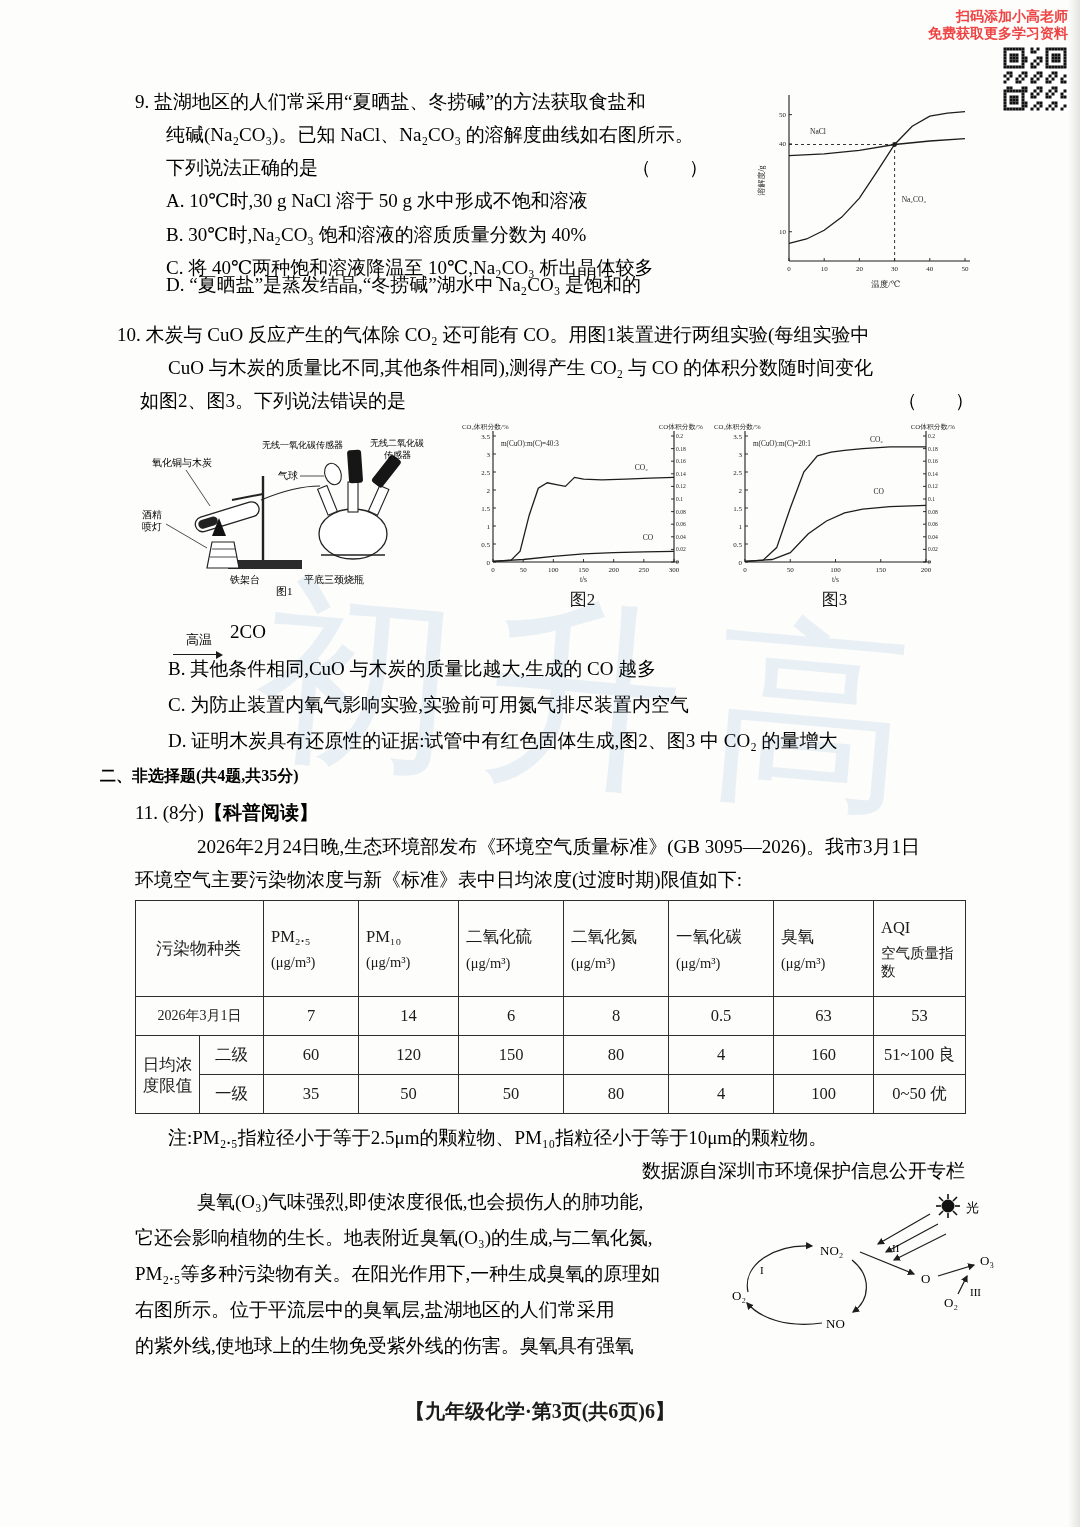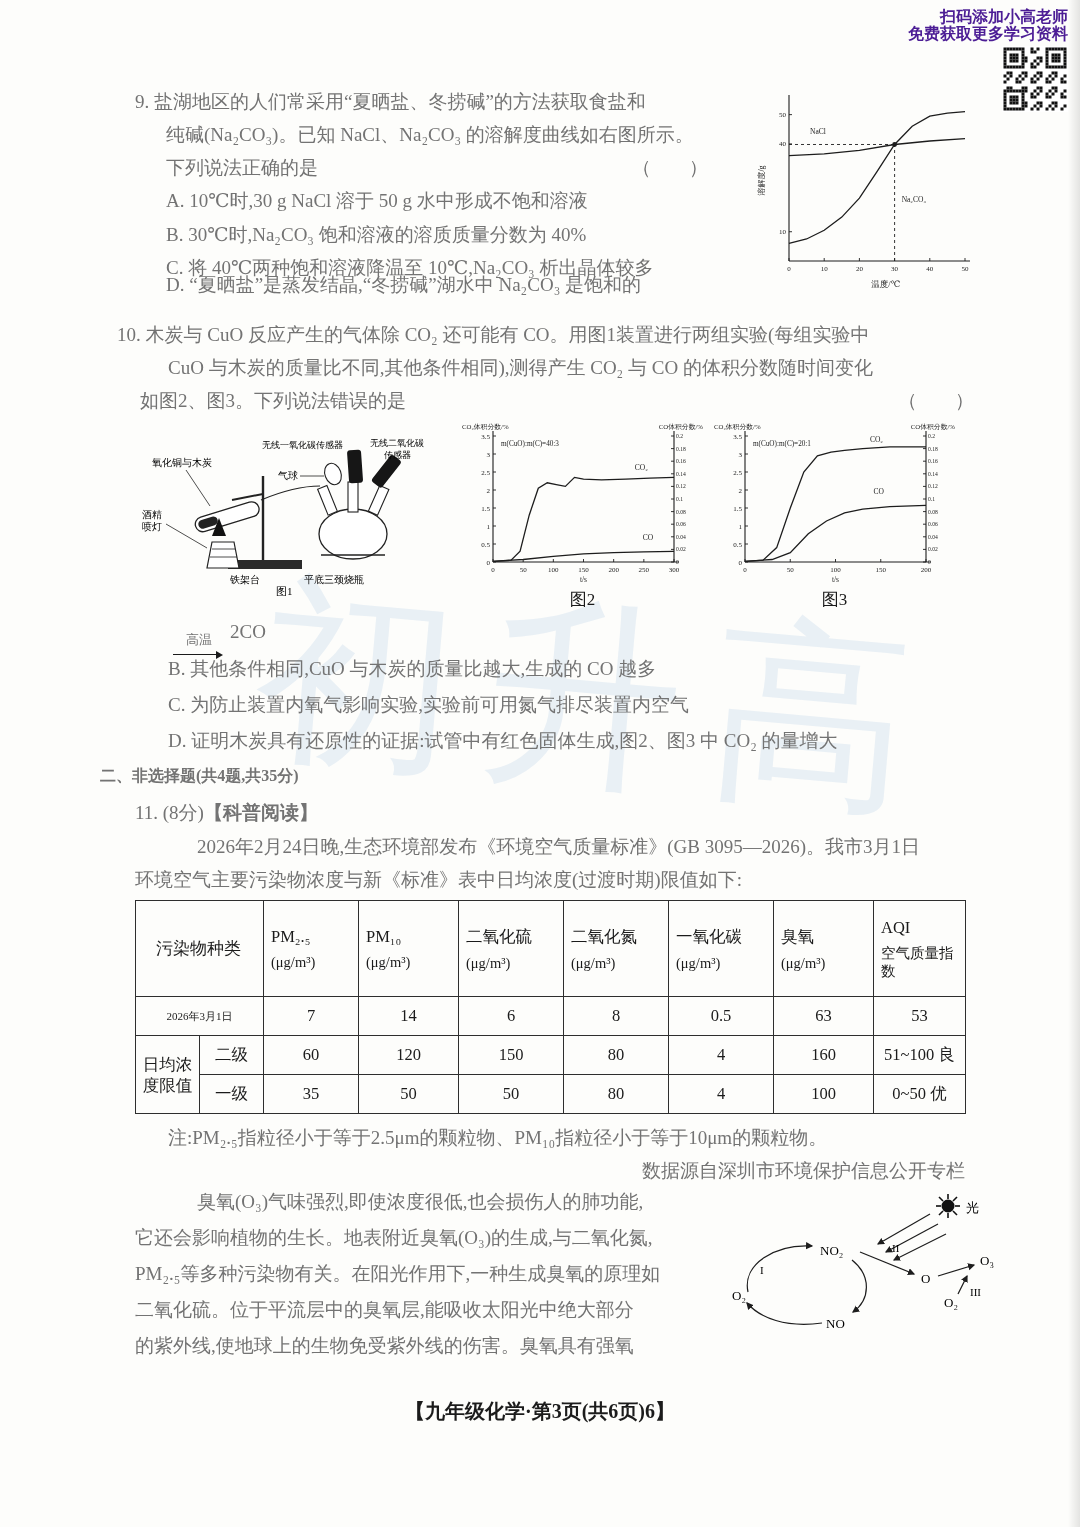--- a/index.html
+++ b/index.html
@@ -1,42 +1,42 @@
 <!DOCTYPE html>
 <html><head>
 <meta charset="utf-8">
 <style>
   html,body{margin:0;padding:0;background:#cfcecb;}
   .page{position:relative;width:1080px;height:1527px;margin:0 auto;background:#fdfdfb;overflow:hidden;
         font-family:"Liberation Serif","DejaVu Serif",serif;color:#1b1b1b;}
   .page::after{content:"";position:absolute;right:0;top:0;bottom:0;width:12px;pointer-events:none;
         background:linear-gradient(to right,rgba(0,0,0,0),rgba(0,0,0,0.10));}
-  .t{position:absolute;white-space:nowrap;font-size:19px;line-height:28px;color:#737373;}
+  .t{position:absolute;white-space:nowrap;font-size:19px;line-height:28px;color:#000000;}
   .bold{font-weight:bold;}
   .watermark{position:absolute;left:255px;top:565px;font-size:200px;letter-spacing:28px;
         color:rgba(110,160,215,0.14);transform:rotate(5deg);white-space:nowrap;pointer-events:none;
         font-family:"Liberation Serif",serif;}
-  .promo{position:absolute;top:8px;right:12px;text-align:right;color:#4c1d95;font-weight:bold;
-        font-size:16px;line-height:17px;font-family:"Liberation Sans","DejaVu Sans",sans-serif;}
+  .promo{position:absolute;top:8px;right:12px;text-align:right;color:#ef4444;font-weight:bold;
+        font-size:14px;line-height:17px;font-family:"Liberation Sans","DejaVu Sans",sans-serif;}
   .promo svg{margin-top:4px;}
   .rxn{display:inline-flex;flex-direction:column;align-items:center;vertical-align:-6px;margin:0 5px;line-height:1;}
   .rxn .over{font-size:13px;margin-bottom:1px;}
   .arr{position:relative;width:52px;height:9px;}
   .arr::before{content:"";position:absolute;left:0;right:4px;top:7px;border-top:1.7px solid #1b1b1b;}
   .arr::after{content:"";position:absolute;right:-2px;top:3.5px;width:0;height:0;
         border:4px solid transparent;border-left:7px solid #1b1b1b;}
   table.pol{position:absolute;left:135px;top:900px;width:830px;border-collapse:collapse;table-layout:fixed;}
   table.pol th,table.pol td{border:1.3px solid #2e2e2e;text-align:center;vertical-align:middle;
         font-weight:normal;font-size:16.5px;padding:0 2px;white-space:nowrap;overflow:hidden;}
   table.pol thead tr{height:96px;}
   table.pol tbody tr{height:39px;}
   table.pol th{text-align:left;padding-left:7px;}
   table.pol th.corner{text-align:center;padding-left:0;font-size:17px;margin-top:29px;}
   table.pol .cunit{font-size:14.5px;margin-top:6px;white-space:normal;line-height:18px;}
-  table.pol td.rowlabel{font-size:11px;}
+  table.pol td.rowlabel{font-size:14px;}
   table.pol td.grouplabel{white-space:normal;line-height:21px;font-size:16.5px;}
   .cap{position:absolute;font-size:17px;text-align:center;}
   .footer{position:absolute;left:0;top:1398px;width:1080px;text-align:center;font-weight:bold;font-size:20px;}
   svg text{font-family:"Liberation Serif","DejaVu Serif",serif;}
 </style>
 </head>
 <body>
 
 <div class="page">
 
@@ -562,21 +562,21 @@
         </tr>
       </tbody>
     </table>
 
   <div class="t" style="left:168px;top:1124px">注:PM₂.₅指粒径小于等于2.5μm的颗粒物、PM₁₀指粒径小于等于10μm的颗粒物。</div>
   <div class="t" style="left:135px;top:1157px;width:830px;text-align:right">数据源自深圳市环境保护信息公开专栏</div>
 
   <div class="t" style="left:197px;top:1188px">臭氧(O₃)气味强烈,即使浓度很低,也会损伤人的肺功能,</div>
   <div class="t" style="left:135px;top:1224px">它还会影响植物的生长。地表附近臭氧(O₃)的生成,与二氧化氮,</div>
   <div class="t" style="left:135px;top:1260px">PM₂.₅等多种污染物有关。在阳光作用下,一种生成臭氧的原理如</div>
-  <div class="t" style="left:135px;top:1296px">二氧化硫。位于平流层中的臭氧层,能吸收太阳光中绝大部分</div>
+  <div class="t" style="left:135px;top:1296px">右图所示。位于平流层中的臭氧层,盐湖地区的人们常采用</div>
   <div class="t" style="left:135px;top:1332px">的紫外线,使地球上的生物免受紫外线的伤害。臭氧具有强氧</div>
 
   <svg width="310" height="170" viewBox="0 0 310 170" style="position:absolute;left:720px;top:1186px">
     <defs>
       <marker id="ah" markerWidth="7" markerHeight="7" refX="5" refY="3" orient="auto">
         <path d="M0,0 L6,3 L0,6 Z" fill="#1d1d1d"></path>
       </marker>
     </defs>
 
     <g>

